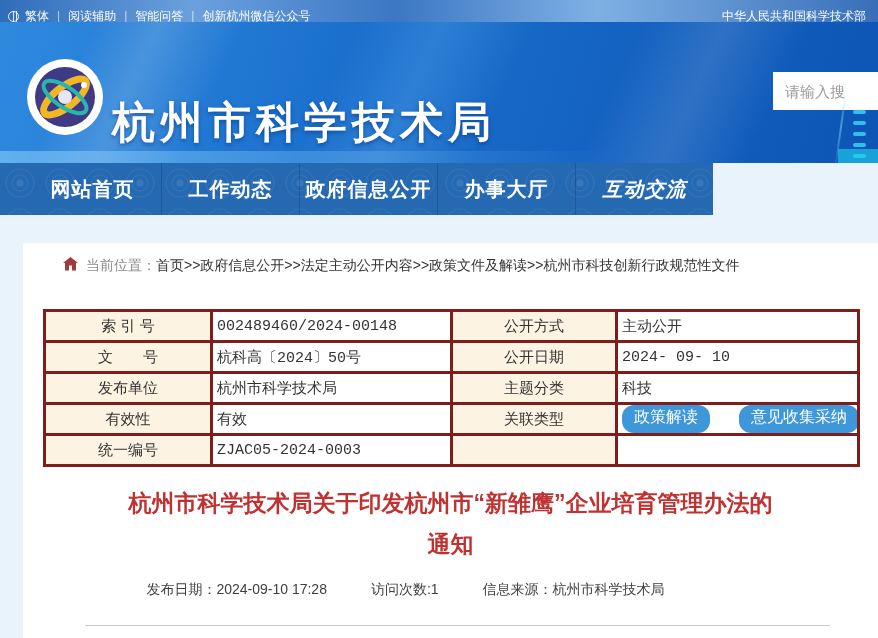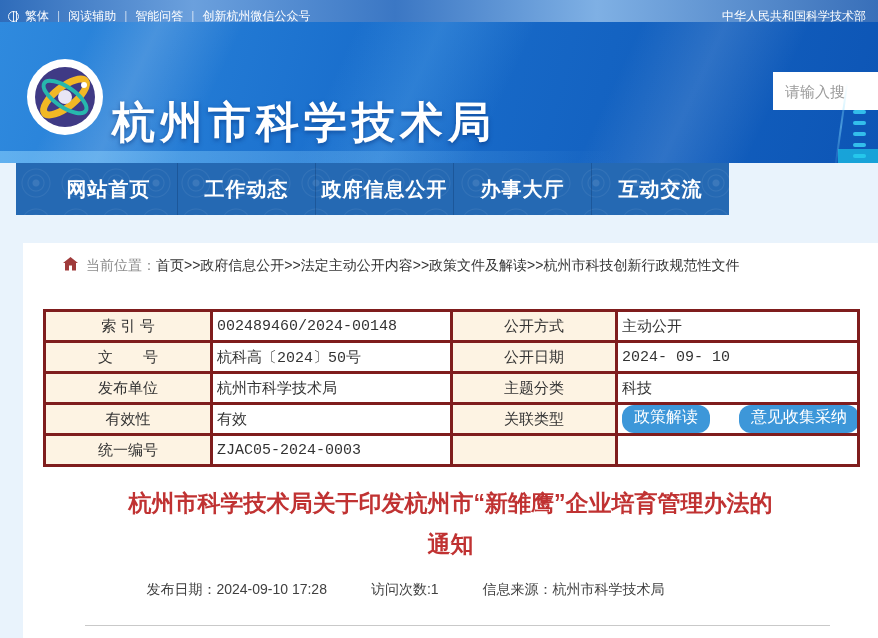--- a/index.html
+++ b/index.html
@@ -67,28 +67,28 @@
 
   
   .navbar {
     position:absolute; top:163px; left:0; width:713px; height:52px;
     background-color:#2569b3;
     background-image:
       radial-gradient(circle at 20px 20px, rgba(255,255,255,.10) 3px, rgba(255,255,255,0) 4px),
       radial-gradient(circle at 20px 20px, rgba(255,255,255,0) 7px, rgba(255,255,255,.08) 8px, rgba(255,255,255,0) 9px),
       radial-gradient(circle at 20px 20px, rgba(255,255,255,0) 13px, rgba(255,255,255,.07) 14px, rgba(255,255,255,0) 15px);
     background-size:40px 40px;
-    display:flex; padding-left:24px;margin-left:16px;
+    display:flex; padding-left:24px;
   }
   .nav-item {
     flex:1; display:flex; align-items:center; justify-content:center;
     color:#fff; font-size:20px; font-weight:bold; letter-spacing:1px;
     border-right:1px solid rgba(12,54,110,.35); cursor:pointer;
   }
-  .nav-item:last-child { border-right:none; }
+  .nav-item:last-child { border-right:none;font-style:italic; }
 
   
   .panel {
     position:absolute; left:23px; top:243px; width:855px; height:395px;
     background:#fff;
   }
   .breadcrumb {
     position:absolute; left:40px; top:14px; height:18px;
     display:flex; align-items:flex-start; font-size:14px; color:#333; white-space:nowrap;
   }

